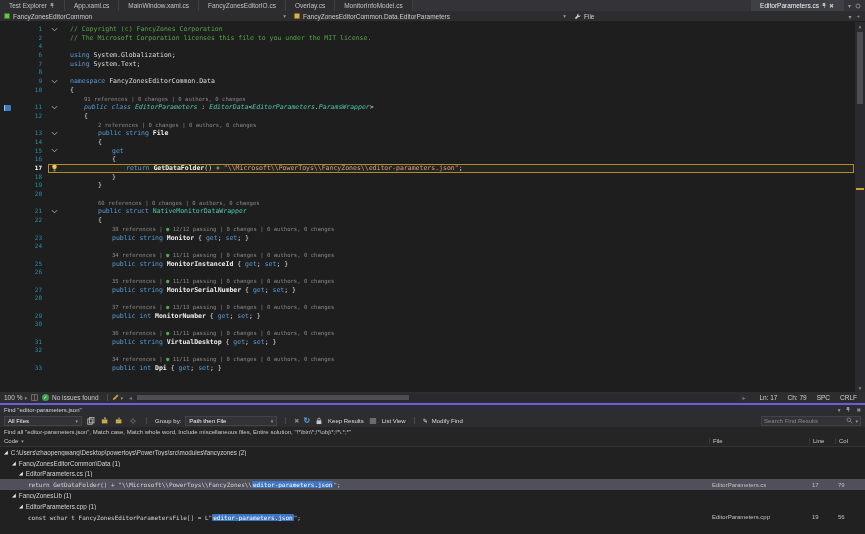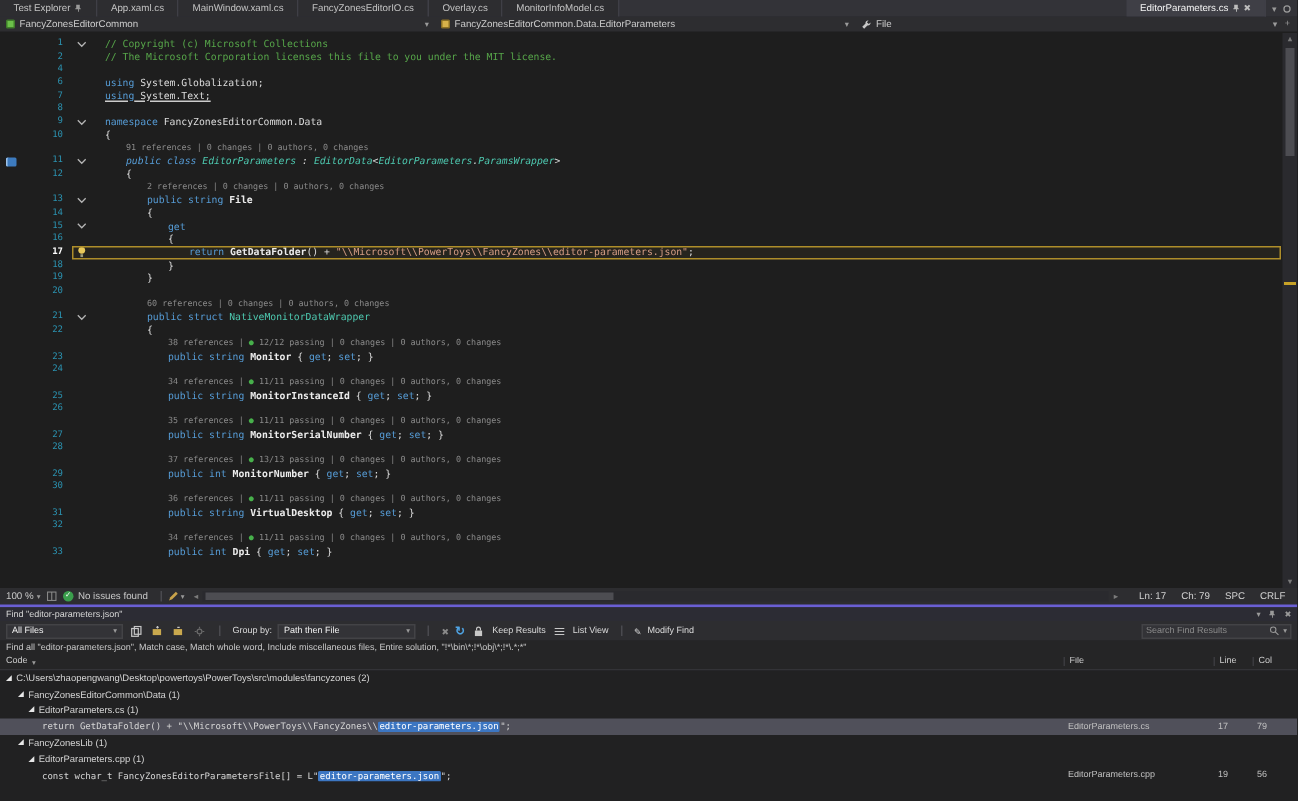--- a/index.html
+++ b/index.html
@@ -170,21 +170,21 @@
     <div id="code-rows">
         <div class="erow">
           <span class="mcol"></span>
           <span class="lncol">1</span>
           <span class="ebody">
             <span class="foldcol">
               <svg width="7" height="5" viewBox="0 0 8 5">
                 <path d="M1 1l3 3 3-3" stroke="#b5b5b5" fill="none"></path>
               </svg>
             </span>
-            <span class="codecol" style="padding-left: 10px;"><span class="tc">// Copyright (c) Microsoft Collections</span></span>
+            <span class="codecol" style="padding-left: 10px;"><span class="tc">// Copyright (c) FancyZones Corporation</span></span>
           </span>
         </div>
         <div class="erow">
           <span class="mcol"></span>
           <span class="lncol">2</span>
           <span class="ebody">
             <span class="foldcol"></span>
             <span class="codecol" style="padding-left: 10px;"><span class="tc">// The Microsoft Corporation licenses this file to you under the MIT license.</span></span>
           </span>
         </div>
@@ -202,21 +202,21 @@
           <span class="ebody">
             <span class="foldcol"></span>
             <span class="codecol" style="padding-left: 10px;"><span class="tk">using</span><span class="tp"> System.Globalization;</span></span>
           </span>
         </div>
         <div class="erow">
           <span class="mcol"></span>
           <span class="lncol">7</span>
           <span class="ebody">
             <span class="foldcol"></span>
-            <span class="codecol" style="padding-left: 10px; text-decoration: underline;"><span class="tk">using</span><span class="tp"> System.Text;</span></span>
+            <span class="codecol" style="padding-left: 10px;"><span class="tk">using</span><span class="tp"> System.Text;</span></span>
           </span>
         </div>
         <div class="erow">
           <span class="mcol"></span>
           <span class="lncol">8</span>
           <span class="ebody">
             <span class="foldcol"></span>
             <span class="codecol" style="padding-left: 10px;"></span>
           </span>
         </div>

